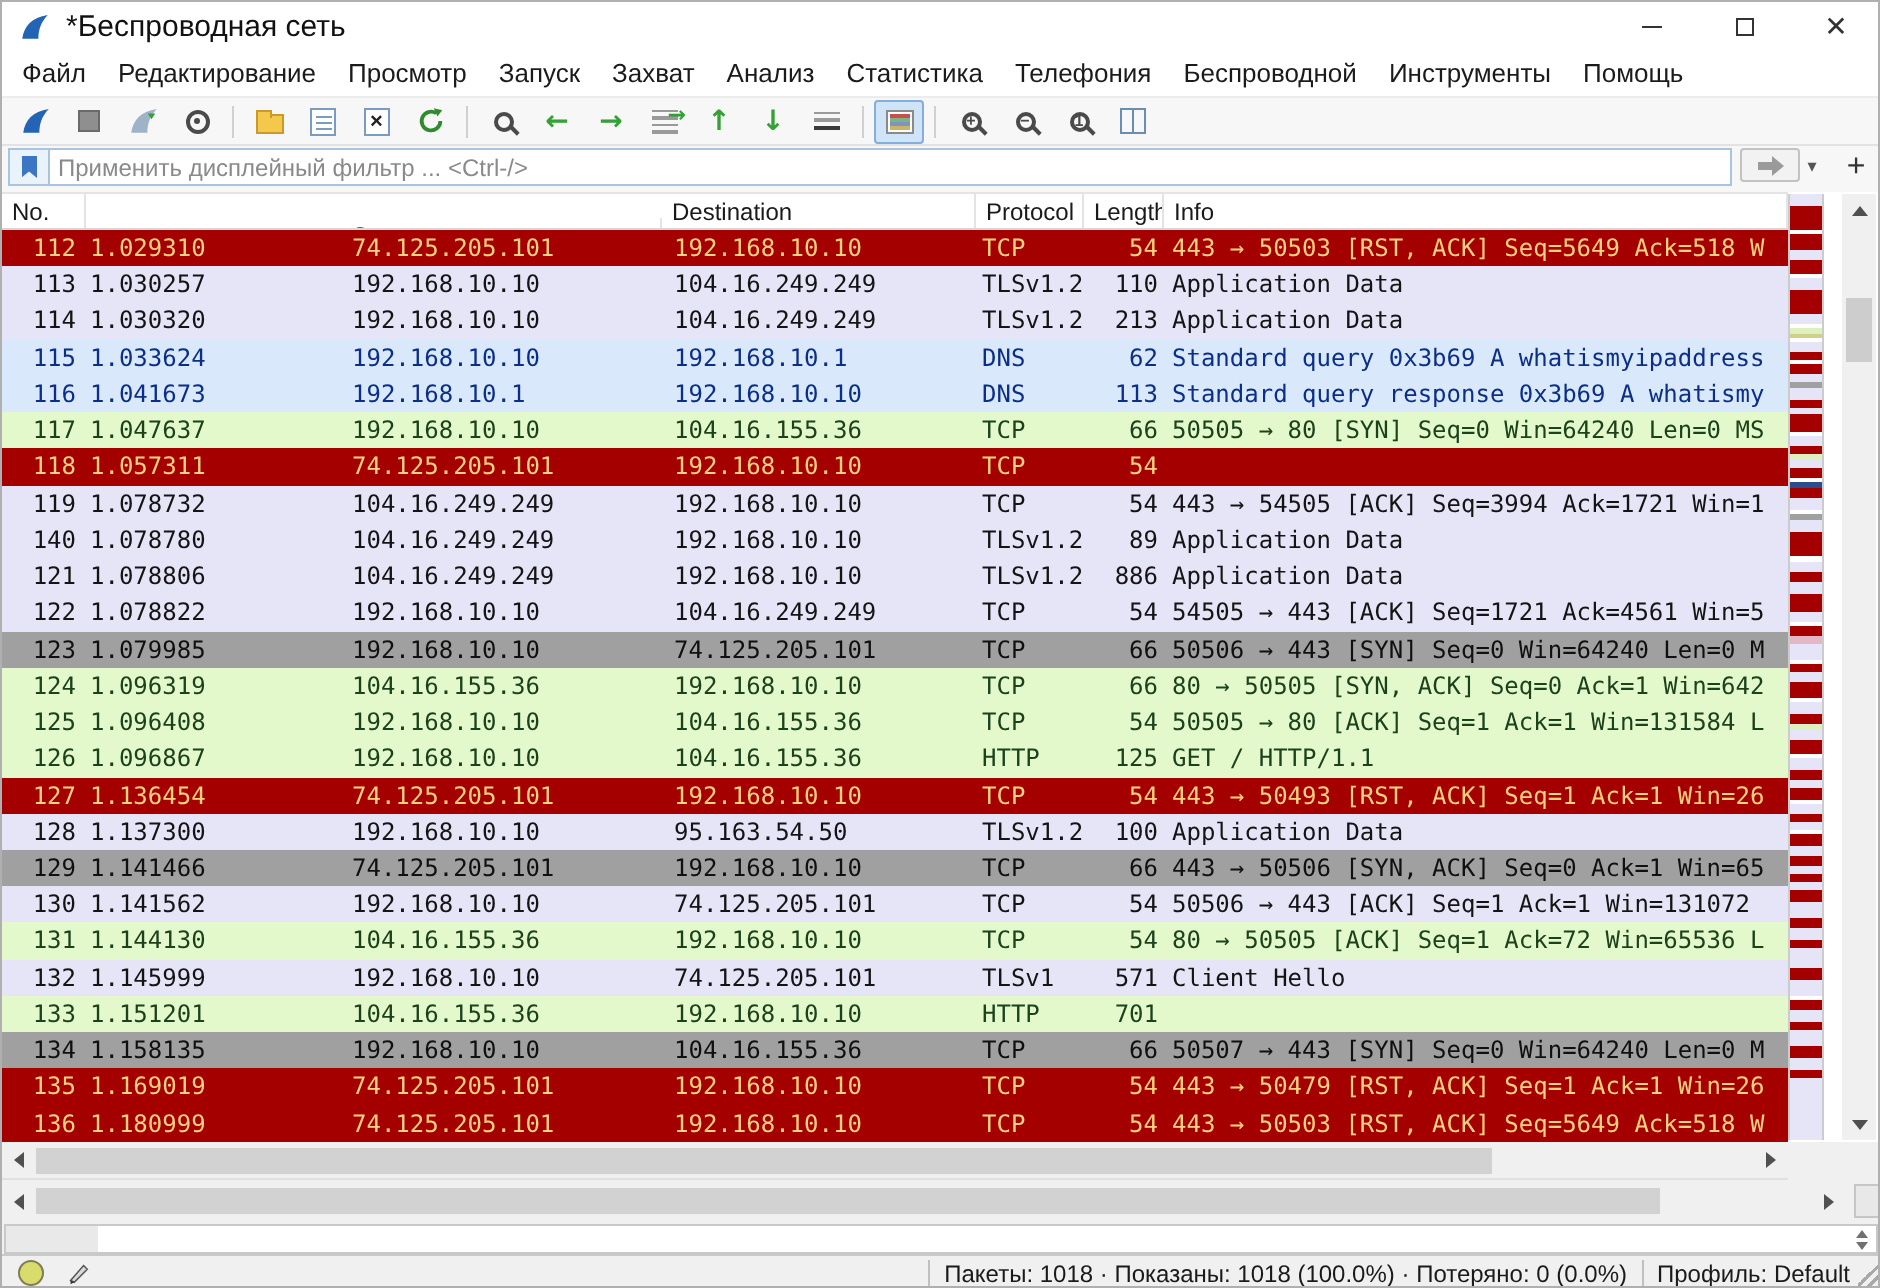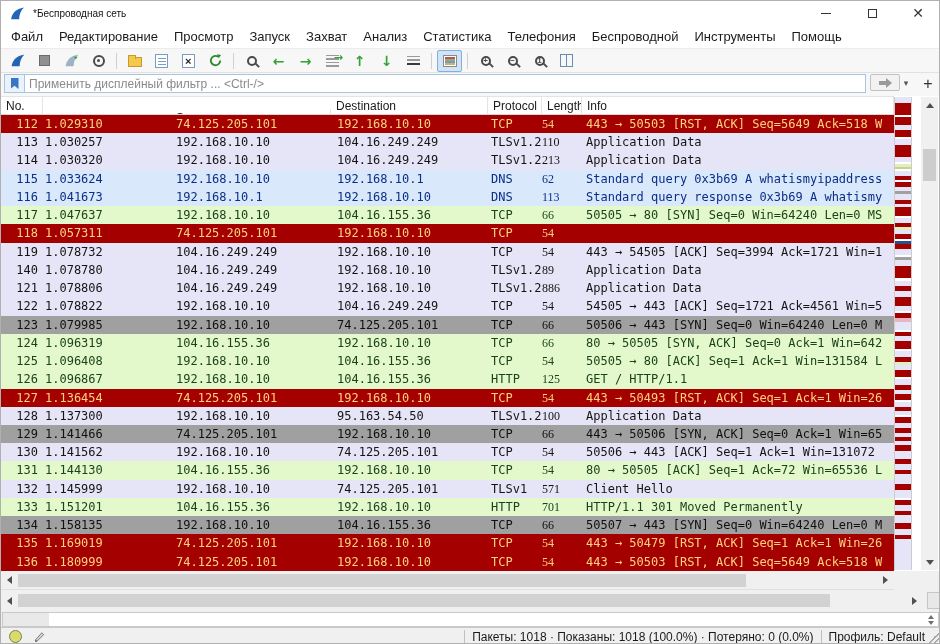--- a/index.html
+++ b/index.html
@@ -4,21 +4,21 @@
 <style>
   * { margin:0; padding:0; box-sizing:border-box; }
   body { background:#ddd; font-family:"Liberation Sans", sans-serif; }
   #app{ position:relative; width:940px; height:644px; background:#ffffff;
         border:1px solid #b0b0b0; overflow:hidden; }
 
   
   .titlebar{ position:absolute; top:0; left:0; width:940px; height:24px;
     background:#ffffff; display:flex; align-items:center; }
   .titlebar .app-icon{ width:17px; height:15px; margin-left:8px; }
-  .titlebar .title{ font-size:10px; color:#111; margin-left:7px; }
+  .titlebar .title{ font-size:15px; color:#111; margin-left:7px; }
   .win-controls{ margin-left:auto; display:flex; height:24px; }
   .win-btn{ width:46px; height:24px; display:flex; align-items:center; justify-content:center; }
   .glyph-min{ width:10px; height:1px; background:#333; }
   .glyph-max{ width:9px; height:9px; border:1px solid #333; }
   .glyph-close{ font-size:14px; color:#333; line-height:1; }
 
   
   .menubar{ position:absolute; top:24px; left:0; width:940px; height:23px;
     background:#ffffff; display:flex; align-items:center; padding-left:2px; }
   .menu-item{ font-size:13px; color:#1b1b1b; padding:0 8px; line-height:23px; }
@@ -75,21 +75,21 @@
   .pkt-header .hcell{ border-right:1px solid #e4e4e4; padding:2px 0 0 5px; overflow:hidden; white-space:nowrap; }
   .pkt-list{ position:absolute; top:114px; left:0; width:893px; height:456px; overflow:hidden;
     font-family:"DejaVu Sans Mono","Liberation Mono",monospace; font-size:12px; }
   .prow{ display:flex; height:18.24px; line-height:18.24px; white-space:nowrap; }
   .pcell{ overflow:hidden; white-space:nowrap; }
   .c-no{ width:42px; text-align:right; padding-right:5px; }
   .c-time{ width:128px; padding-left:2px; }
   .c-src{ width:160px; padding-left:5px; }
   .c-dst{ width:157px; padding-left:6px; }
   .c-proto{ width:54px; padding-left:3px; }
-  .c-len{ width:40px; padding-right:3px;font-family:Liberation Serif, serif; }
+  .c-len{ width:40px; text-align:right; padding-right:3px; }
   .c-info{ flex:1; padding-left:4px; }
   .prow.red{ background:var(--row-red-bg); color:var(--row-red-fg); }
   .prow.lavender{ background:var(--row-lav-bg); color:var(--row-lav-fg); }
   .prow.blue{ background:var(--row-blue-bg); color:var(--row-blue-fg); }
   .prow.green{ background:var(--row-green-bg); color:var(--row-green-fg); }
   .prow.gray{ background:var(--row-gray-bg); color:var(--row-gray-fg); }
 
   
   .right-rail{ position:absolute; top:95px; left:893px; width:47px; height:475px; background:#ffffff; }
   .minimap{ position:absolute; top:1px; left:0px; width:18px; height:473px; overflow:hidden;
@@ -492,21 +492,20 @@
         <div class="pcell c-len">571</div>
         <div class="pcell c-info">Client Hello</div>
       </div>
       <div class="prow green">
         <div class="pcell c-no">133</div>
         <div class="pcell c-time">1.151201</div>
         <div class="pcell c-src">104.16.155.36</div>
         <div class="pcell c-dst">192.168.10.10</div>
         <div class="pcell c-proto">HTTP</div>
         <div class="pcell c-len">701</div>
-        <div class="pcell c-info">HTTP/1.1 301 Moved Permanently</div>
       </div>
       <div class="prow gray">
         <div class="pcell c-no">134</div>
         <div class="pcell c-time">1.158135</div>
         <div class="pcell c-src">192.168.10.10</div>
         <div class="pcell c-dst">104.16.155.36</div>
         <div class="pcell c-proto">TCP</div>
         <div class="pcell c-len">66</div>
         <div class="pcell c-info">50507 → 443 [SYN] Seq=0 Win=64240 Len=0 M</div>
       </div>

